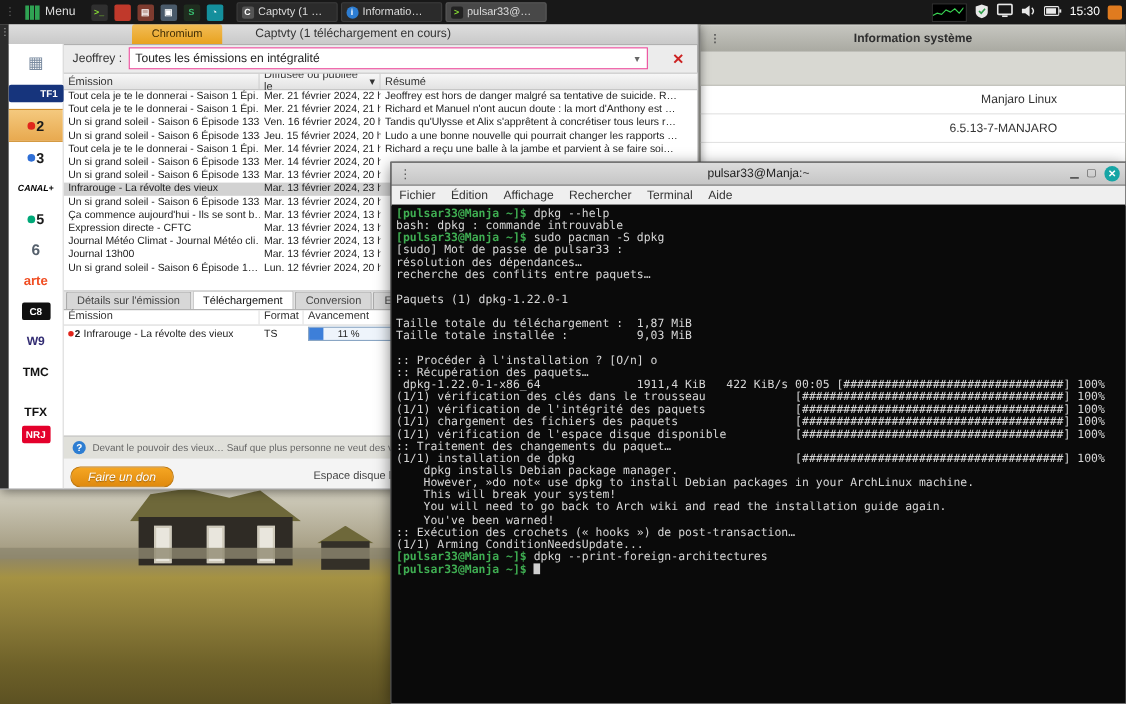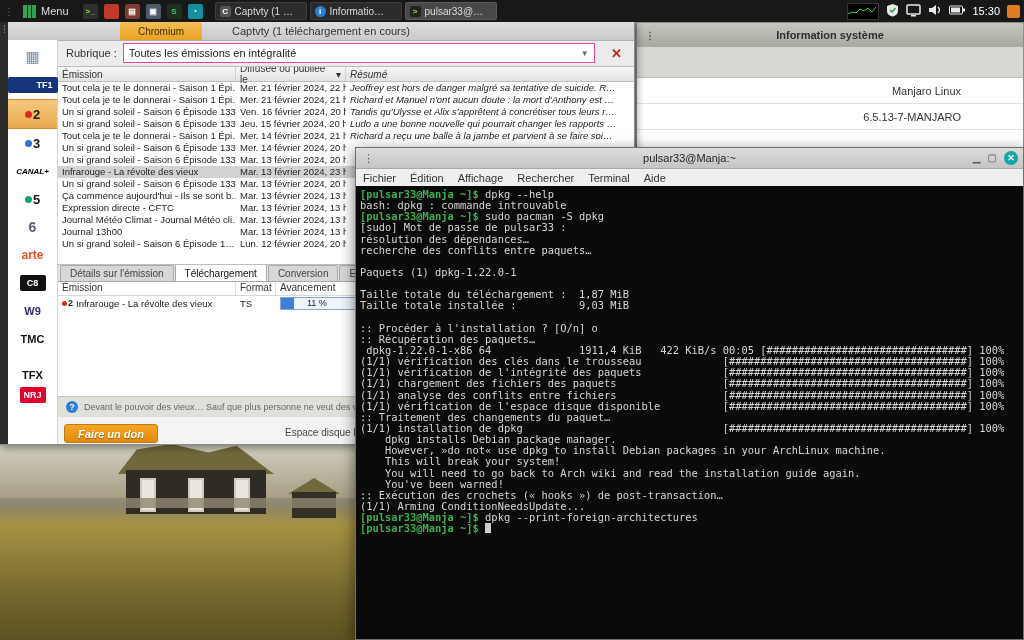--- a/index.html
+++ b/index.html
@@ -71,21 +71,21 @@
   .rub-select{flex:0 0 460px;height:18px;background:#fff;border:1px solid #ec4899;display:flex;
               align-items:center;padding:0 5px;font-size:11px;color:#222;justify-content:space-between;}
   .rub-x{margin-left:auto;color:#cc2222;font-weight:bold;font-size:13px;padding:0 4px;}
   .list{height:197px;background:#fff;border:1px solid #bdbdbd;border-left:none;border-right:none;
         overflow:hidden;position:relative;}
   .lhead{display:flex;height:14px;background:linear-gradient(#f7f7f7,#e2e2e2);border-bottom:1px solid #c0c0c0;
          font-size:10px;color:#333;}
   .lhead div{padding:0 4px;border-right:1px solid #cfcfcf;display:flex;align-items:center;box-sizing:border-box;}
   .c-em{width:178px;flex:0 0 auto;}
   .c-date{width:110px;flex:0 0 auto;}
-  .c-res{flex:1 1 auto;border-right:none!important;font-style:italic;}
+  .c-res{flex:1 1 auto;border-right:none!important;}
   .trow{display:flex;height:12px;font-size:9.5px;color:#222;}
   .trow.sel{background:#d2d2d2;}
   .trow div{padding:0 4px;white-space:nowrap;overflow:hidden;box-sizing:border-box;line-height:12px;}
   .tabs{height:16px;display:flex;align-items:flex-end;background:#e4e4e4;padding-left:2px;gap:1px;}
   .tab{height:15px;padding:0 9px;background:#d7d7d7;border:1px solid #aaa;border-bottom:none;
        font-size:10px;color:#444;display:flex;align-items:center;border-radius:2px 2px 0 0;text-align:center;}
   .tab.active{background:#fff;color:#111;height:16px;}
   .dl{height:114px;background:#fff;border-top:1px solid #aaa;}
   .dlhead{display:flex;height:13px;border-bottom:1px solid #d8d8d8;font-size:10px;color:#333;}
   .dlhead div{padding:0 4px;border-right:1px solid #e2e2e2;box-sizing:border-box;}
@@ -97,22 +97,22 @@
   .mini-dot{width:5px;height:5px;border-radius:50%;background:#e1251b;display:inline-block;margin-right:1px;}
   .mini-num{font-weight:bold;font-size:9px;margin-right:3px;}
   .pbar{position:relative;width:120px;height:11px;border:1px solid #8aa6c4;background:#eef4fb;}
   .pfill{position:absolute;left:0;top:0;bottom:0;background:#3d7fd9;}
   .plabel{position:absolute;left:26px;top:0;font-size:9px;color:#222;line-height:11px;}
   .desc{height:20px;background:#e0e0da;border-top:1px solid #c5c5c5;display:flex;align-items:center;
         gap:6px;padding:0 8px;font-size:9px;color:#666;overflow:hidden;}
   .help-icon{width:12px;height:12px;border-radius:50%;background:#2d7dd2;color:#fff;font-size:9px;
              font-weight:bold;display:flex;align-items:center;justify-content:center;flex:0 0 auto;}
   .cap-footer{flex:1;background:#f4f4f4;position:relative;}
-  .donate{position:absolute;left:6px;top:7px;width:92px;height:17px;border:1px solid #c07a10;border-radius:3px;
-          background:linear-gradient(#f5a623,#e08a0e);color:#fff;font-weight:bold;font-style:italic;
+  .donate{position:absolute;left:6px;top:7px;width:92px;height:17px;border:1px solid #c07a10;border-radius:9px;
+          background:linear-gradient(#f5a623,#e08a0e);color:#fff;font-weight:normal;font-style:italic;
           font-size:11px;display:flex;align-items:center;justify-content:center;text-shadow:0 1px 1px rgba(0,0,0,.35);}
   .disk{position:absolute;left:227px;top:10px;font-size:10px;color:#444;white-space:nowrap;}
 
   
   .sysinfo{position:absolute;left:636px;top:22px;width:388px;height:130px;z-index:1;background:#fff;
            border:1px solid #8f8f89;box-sizing:border-box;box-shadow:0 2px 6px rgba(0,0,0,.35);}
   .si-head{height:24px;background:linear-gradient(#c6c6c0,#a9a9a1);display:flex;align-items:center;
            justify-content:center;font-size:11px;font-weight:bold;color:#2e2e2e;position:relative;}
   .si-dots{position:absolute;left:8px;color:#555;font-size:10px;}
   .si-band{height:30px;background:#d8d8d2;border-bottom:1px solid #bdbdb7;}
@@ -265,21 +265,21 @@
         </div>
         <div class="chan chan-tfx">
           <span class="chan-text" style="color: rgb(17, 17, 17); margin-top: 15px;">TFX</span>
         </div>
         <div class="chan chan-nrj12">
           <span class="chan-box" style="background: rgb(228, 0, 43); color: rgb(255, 255, 255);">NRJ</span>
         </div>
       </div>
     <div class="cap-main">
       <div class="rub-row">
-        <span>Rubrique :</span>
+        <span>Jeoffrey :</span>
         <div class="rub-select">
           <span>Toutes les émissions en intégralité</span>
           <span style="color:#666;font-size:8px;">▼</span>
         </div>
         <span class="rub-x">✕</span>
       </div>
       <div class="list">
         <div class="lhead">
           <div class="c-em">Émission</div>
           <div class="c-date">
@@ -440,21 +440,20 @@
         <div class="tline"><span></span></div>
         <div class="tline"><span>Taille totale du téléchargement :  1,87 MiB</span></div>
         <div class="tline"><span>Taille totale installée :          9,03 MiB</span></div>
         <div class="tline"><span></span></div>
         <div class="tline"><span>:: Procéder à l'installation ? [O/n] o</span></div>
         <div class="tline"><span>:: Récupération des paquets…</span></div>
         <div class="tline"><span> dpkg-1.22.0-1-x86_64              1911,4 KiB   422 KiB/s 00:05 [################################] 100%</span></div>
         <div class="tline"><span>(1/1) vérification des clés dans le trousseau             [######################################] 100%</span></div>
         <div class="tline"><span>(1/1) vérification de l'intégrité des paquets             [######################################] 100%</span></div>
         <div class="tline"><span>(1/1) chargement des fichiers des paquets                 [######################################] 100%</span></div>
-        <div class="tline"><span>(1/1) analyse des conflits entre fichiers                 [######################################] 100%</span></div>
         <div class="tline"><span>(1/1) vérification de l'espace disque disponible          [######################################] 100%</span></div>
         <div class="tline"><span>:: Traitement des changements du paquet…</span></div>
         <div class="tline"><span>(1/1) installation de dpkg                                [######################################] 100%</span></div>
         <div class="tline"><span>    dpkg installs Debian package manager.</span></div>
         <div class="tline"><span>    However, »do not« use dpkg to install Debian packages in your ArchLinux machine.</span></div>
         <div class="tline"><span>    This will break your system!</span></div>
         <div class="tline"><span>    You will need to go back to Arch wiki and read the installation guide again.</span></div>
         <div class="tline"><span>    You've been warned!</span></div>
         <div class="tline"><span>:: Exécution des crochets (« hooks ») de post-transaction…</span></div>
         <div class="tline"><span>(1/1) Arming ConditionNeedsUpdate...</span></div>

